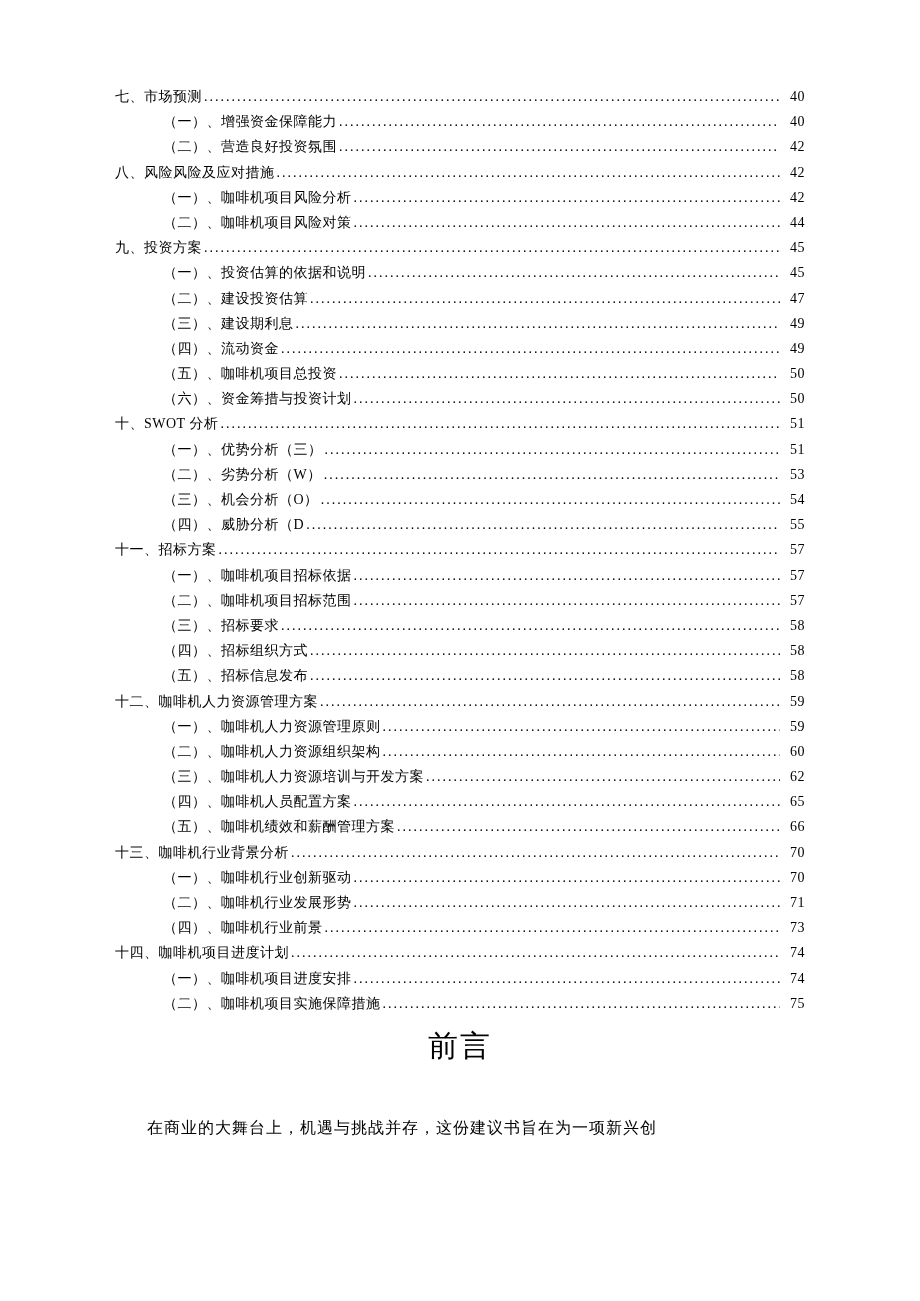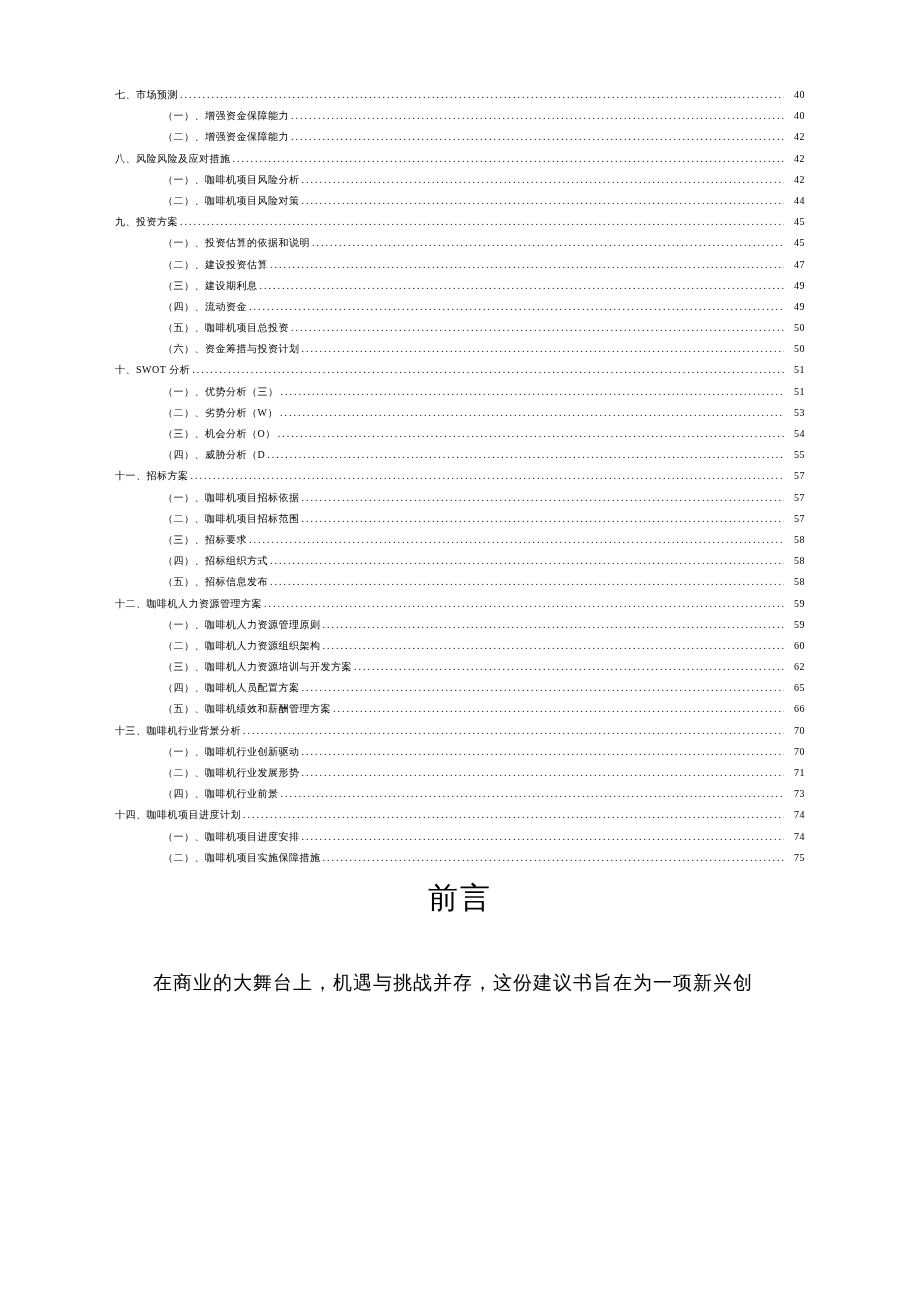--- a/index.html
+++ b/index.html
@@ -13,21 +13,21 @@
     padding: 90px 115px 40px 115px;
     position: relative;
     line-height: 1;
   }
   .toc { }
   .toc-row {
     display: flex;
     align-items: baseline;
     white-space: nowrap;
     margin-bottom: 11.2px;
-    font-size: 10px;
+    font-size: 14px;
     letter-spacing: 0.5px;
   }
   .toc-row.level-1 { padding-left: 0; }
   .toc-row.level-2 { padding-left: 48px; }
   .toc-label { flex: 0 0 auto; }
   .toc-dots {
     flex: 1 1 auto;
     overflow: hidden;
     letter-spacing: 2px;
     color: #000;
@@ -39,21 +39,21 @@
   .toc-page { flex: 0 0 auto; margin-left: 10px; }
   .heading {
     text-align: center;
     font-size: 30px;
     font-family: Liberation Mono, monospace;
     margin-top: 22px;
     margin-bottom: 48px;
     letter-spacing: 2px;
   }
   .body-text {
-    font-size: 19px;
+    font-size: 16px;
     line-height: 2.1;
     text-indent: 2em;
     letter-spacing: 1px;
     font-family: "SimSun", "宋体", serif;
   }
 </style>
 </head>
 <body>
 
 <div class="toc" id="toc-container">
@@ -61,21 +61,21 @@
       <span class="toc-label">七、市场预测</span>
       <span class="toc-dots"></span>
       <span class="toc-page">40</span>
     </div>
     <div class="toc-row level-2">
       <span class="toc-label">（一）、增强资金保障能力</span>
       <span class="toc-dots"></span>
       <span class="toc-page">40</span>
     </div>
     <div class="toc-row level-2">
-      <span class="toc-label">（二）、增强资金保障能力</span>
+      <span class="toc-label">（二）、营造良好投资氛围</span>
       <span class="toc-dots"></span>
       <span class="toc-page">42</span>
     </div>
     <div class="toc-row level-1">
       <span class="toc-label">八、风险风险及应对措施</span>
       <span class="toc-dots"></span>
       <span class="toc-page">42</span>
     </div>
     <div class="toc-row level-2">
       <span class="toc-label">（一）、咖啡机项目风险分析</span>

